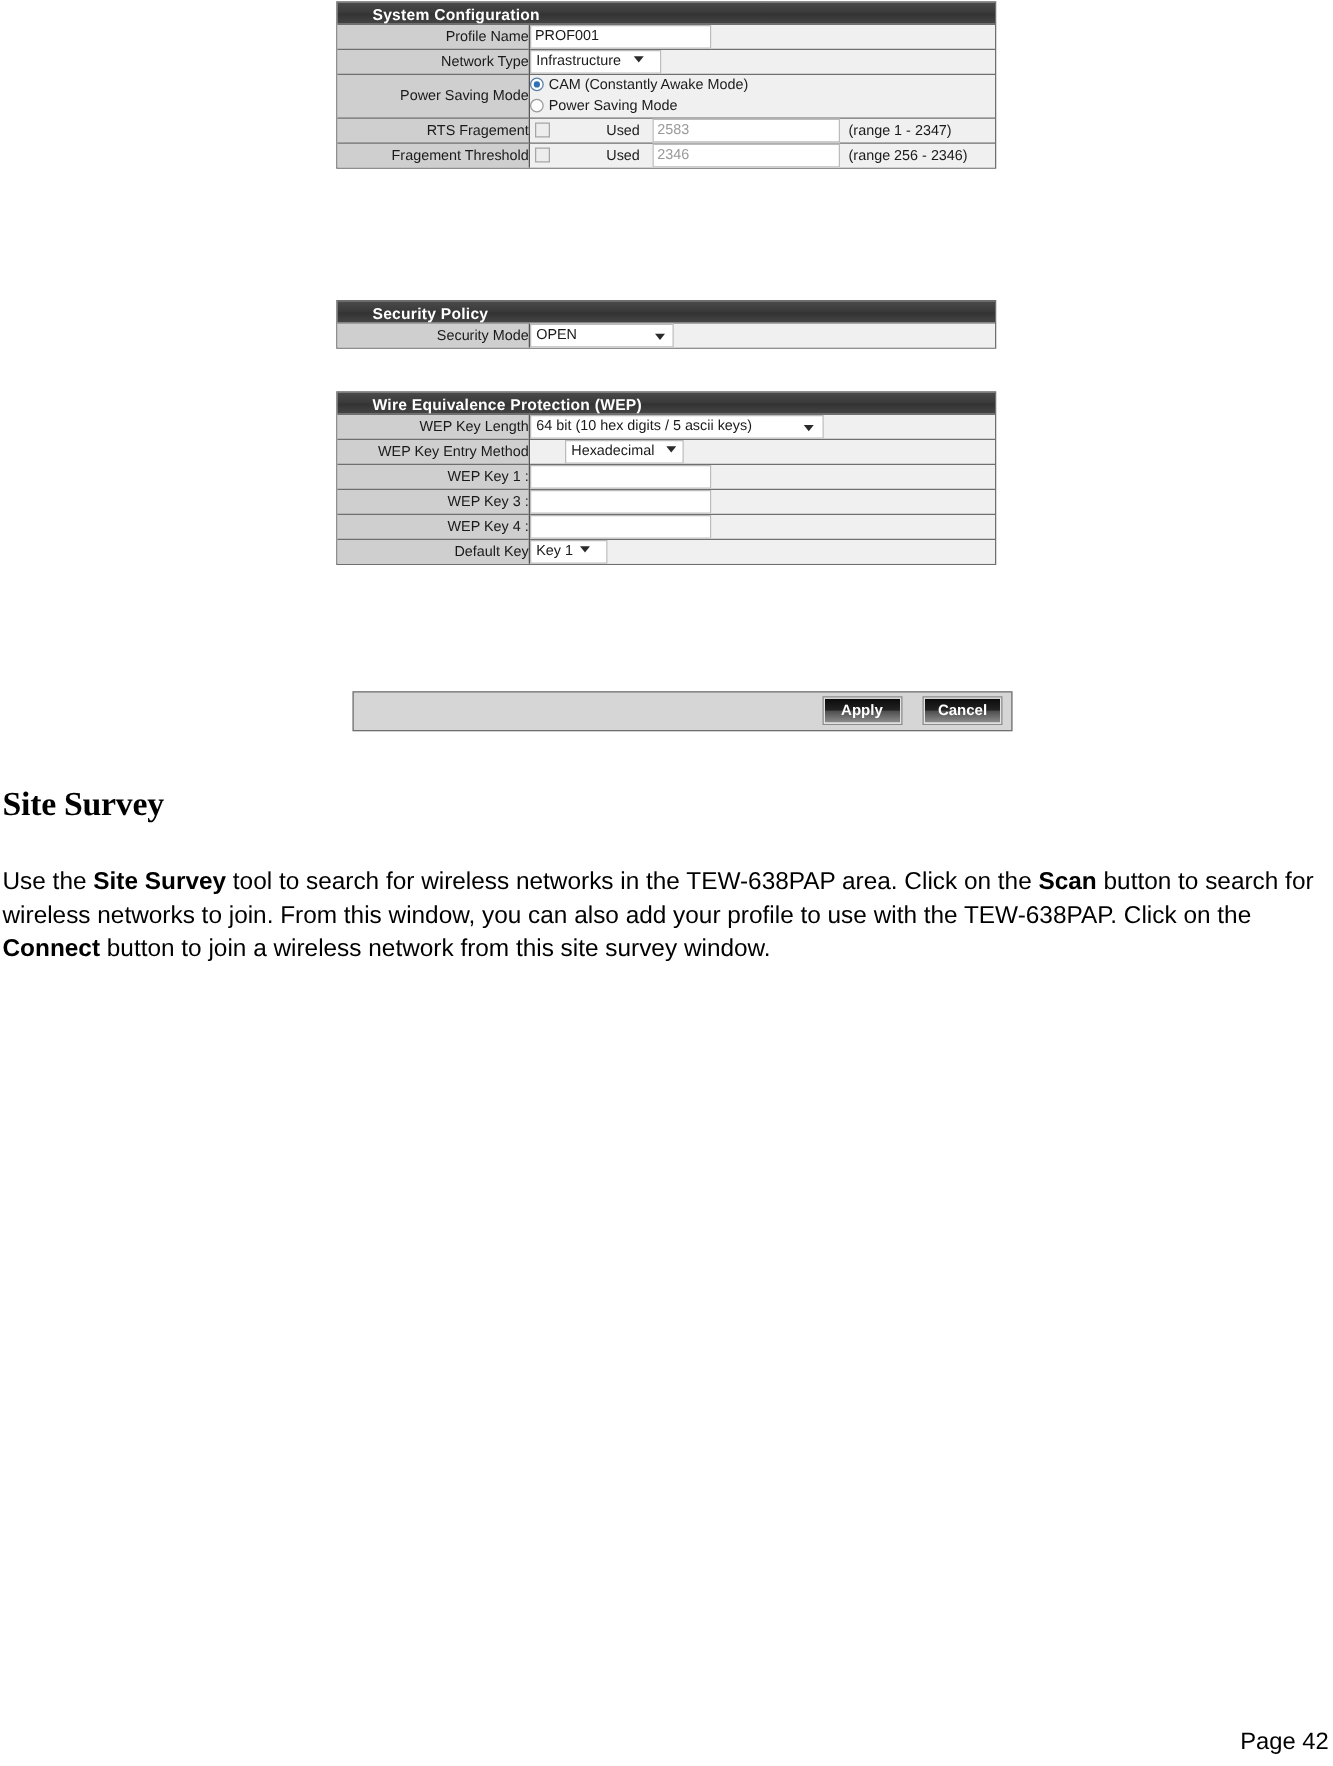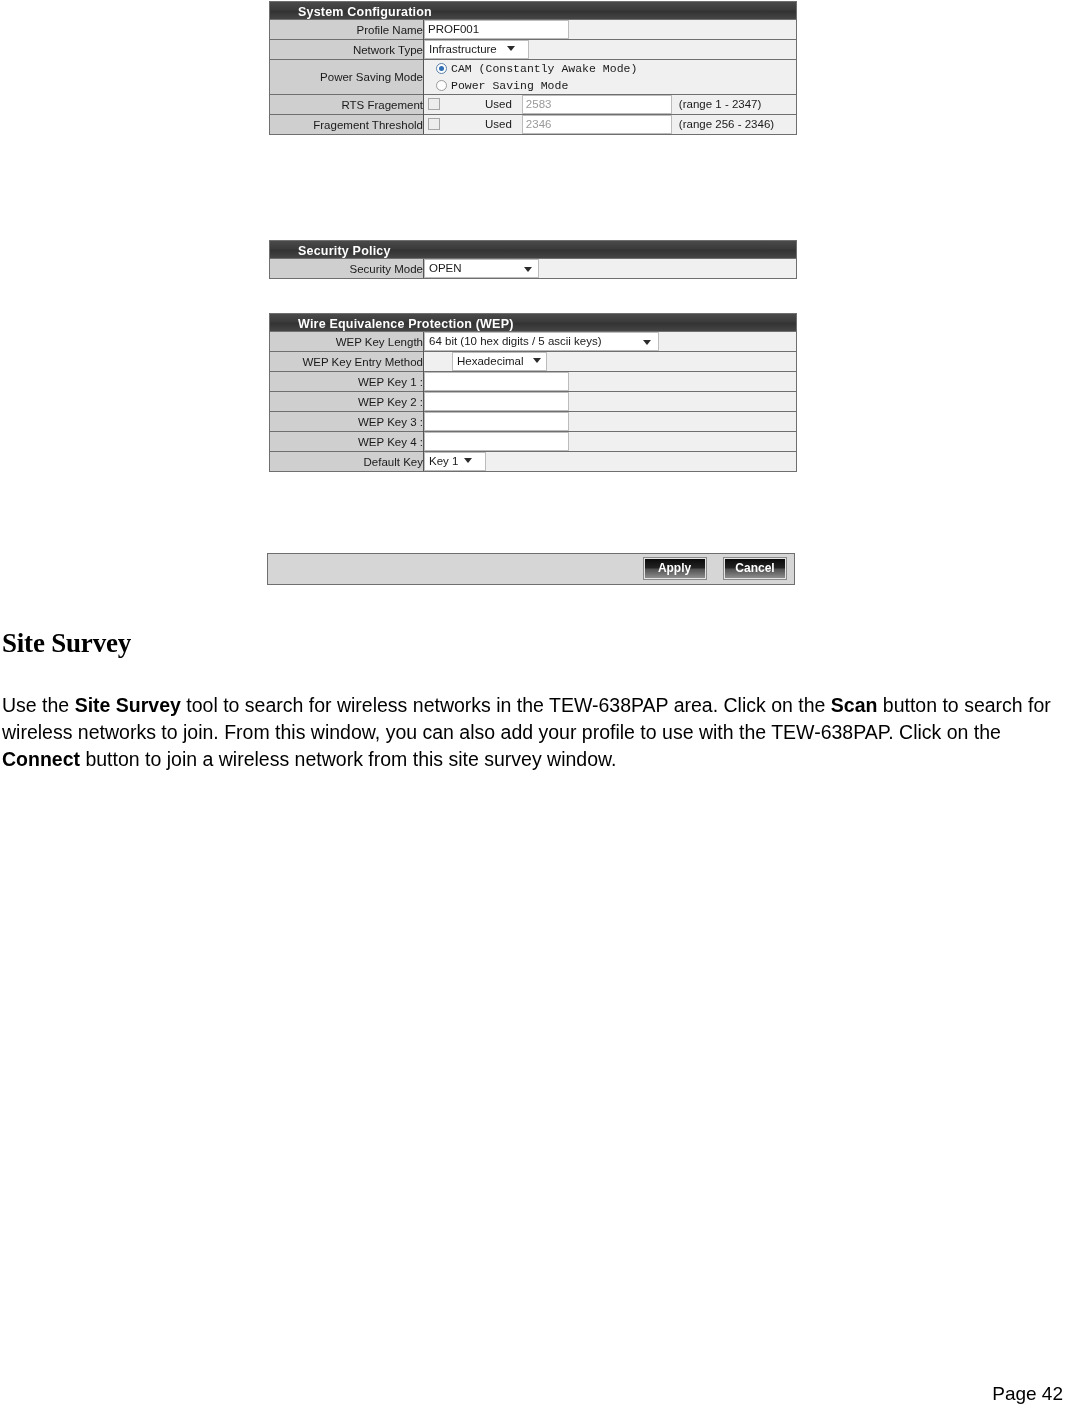--- a/index.html
+++ b/index.html
@@ -100,21 +100,21 @@
     border-top:5px solid #2b2b2b;
     margin-left:10px;
     vertical-align:2px;
   }
   .ddl.w105{width:105px;}
   .ddl.w115{width:115px;}
   .ddl.w235{width:235px;}
   .ddl.w95{width:95px;margin-left:28px;}
   .ddl.w62{width:62px;}
 
-  .radio-row{display:block;line-height:15px;padding:1px 12px;font-family:Liberation Mono, monospace;}
+  .radio-row{display:block;line-height:15px;padding:1px 0;}
   .rdo{
     display:inline-block;
     width:11px;height:11px;
     border-radius:50%;
     border:1px solid #9a9a9a;
     background:#fdfdfd;
     vertical-align:-2px;
     margin-right:4px;
     box-sizing:border-box;
     position:relative;
@@ -135,21 +135,21 @@
     vertical-align:-2px;
     box-sizing:border-box;
     margin:0 5px 0 4px;
   }
   .used-lbl{font-size:11.5px;color:#1a1a1a;margin-right:10px;padding-left:40px;}
   .range-lbl{font-size:11.5px;color:#1a1a1a;margin-left:7px;}
 
   
   .btnbar{
     position:absolute;
-    left:267px;
+    left:282px;
     width:528px;
     height:32px;
     box-sizing:border-box;
     border:1px solid #6f6f6f;
     background:#d6d6d6;
     text-align:right;
     padding:4px 8px 0 0;
   }
   .ubtn{
     display:inline-block;
@@ -285,26 +285,20 @@
         </span>
       </td>
     </tr>
     <tr>
       <td class="lbl">WEP Key 1 :</td>
       <td class="val">
         <span class="tinput w145"></span>
       </td>
     </tr>
     <tr>
-      <td class="lbl">WEP Key 2 :</td>
-      <td class="val">
-        <span class="tinput w145"></span>
-      </td>
-    </tr>
-    <tr>
       <td class="lbl">WEP Key 3 :</td>
       <td class="val">
         <span class="tinput w145"></span>
       </td>
     </tr>
     <tr>
       <td class="lbl">WEP Key 4 :</td>
       <td class="val">
         <span class="tinput w145"></span>
       </td>

